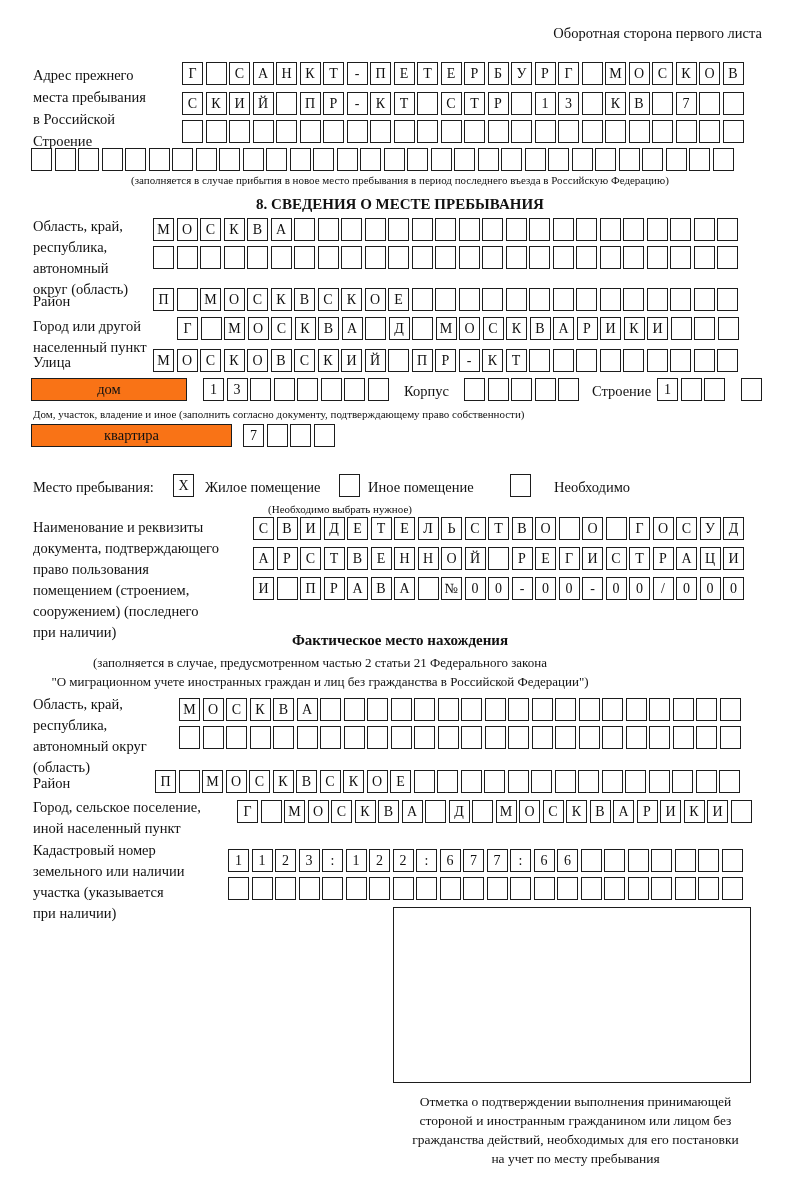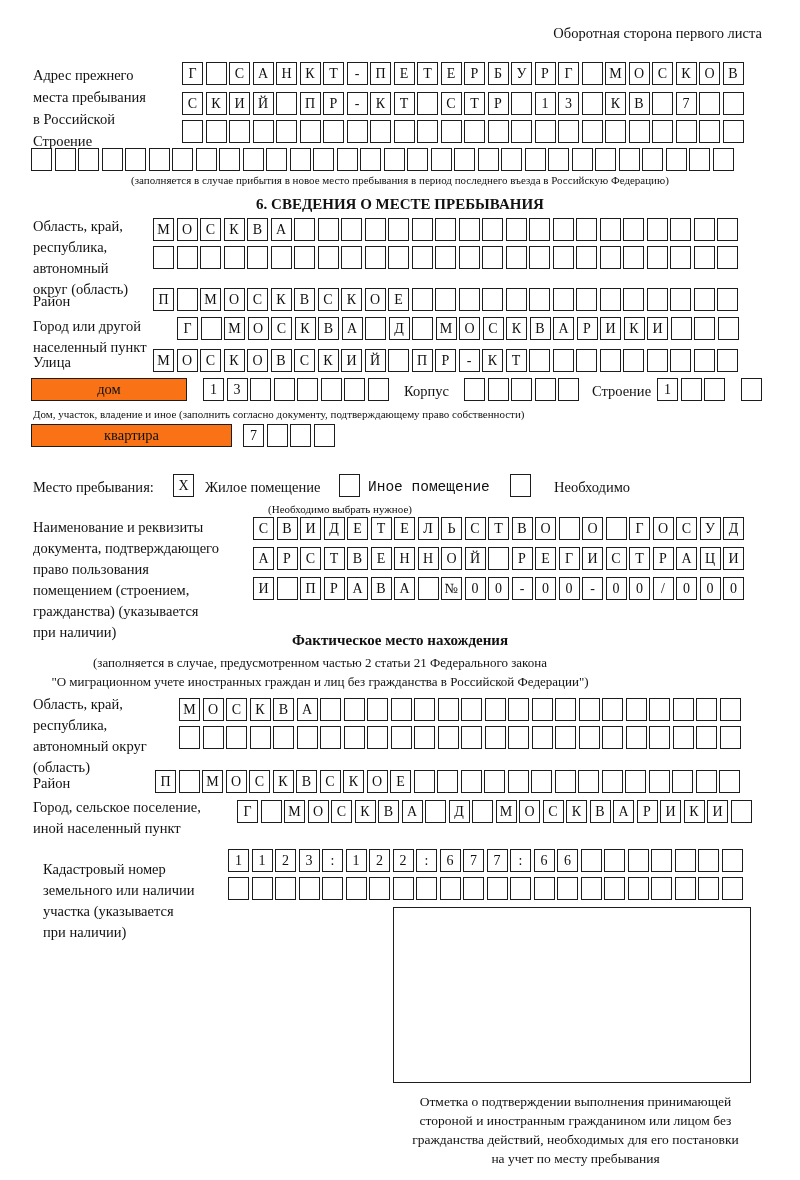--- a/index.html
+++ b/index.html
@@ -152,21 +152,21 @@
       <span class="bx"></span>
       <span class="bx"></span>
       <span class="bx"></span>
       <span class="bx"></span>
       <span class="bx"></span>
       <span class="bx"></span>
       <span class="bx"></span>
     </div>
   <div class="cap center" style="top:172px;">(заполняется в случае прибытия в новое место пребывания в период последнего въезда в Российскую Федерацию)</div>
 
-  <div class="ttl" style="top:196px;">6. СВЕДЕНИЯ О МЕСТЕ ПРЕБЫВАНИЯ</div>
+  <div class="ttl" style="top:196px;">8. СВЕДЕНИЯ О МЕСТЕ ПРЕБЫВАНИЯ</div>
 
   <div class="lbl" style="left:33px;top:216px;">
     <div>Область, край,</div>
     <div>республика,</div>
     <div>автономный</div>
     <div>округ (область)</div>
   </div>
   <div class="row" style="left:153px;top:218px;">
       <span class="bx">М</span>
       <span class="bx">О</span>
@@ -346,31 +346,31 @@
       <span class="bx">7</span>
       <span class="bx"></span>
       <span class="bx"></span>
       <span class="bx"></span>
     </div>
 
   <div class="lbl" style="left:33px;top:477px;">Место пребывания:</div>
   <span class="bx cb" style="left:173px;top:474px;">X</span>
   <div class="lbl" style="left:205px;top:477px;">Жилое помещение</div>
   <span class="bx cb" style="left:339px;top:474px;"></span>
-  <div class="lbl" style="left:368px;top:477px;font-family:Liberation Mono, monospace;">Иное помещение</div>
+  <div class="lbl" style="left:368px;top:477px;">Иное помещение</div>
   <span class="bx cb" style="left:510px;top:474px;"></span>
   <div class="lbl" style="left:554px;top:477px;">Необходимо</div>
   <div class="cap" style="left:180px;top:501px;width:320px;text-align:center;">(Необходимо выбрать нужное)</div>
 
   <div class="lbl" style="left:33px;top:517px;width:200px;">
     <div>Наименование и реквизиты</div>
     <div>документа, подтверждающего</div>
     <div>право пользования</div>
     <div>помещением (строением,</div>
-    <div>гражданства) (указывается</div>
+    <div>сооружением) (последнего</div>
     <div>при наличии)</div>
   </div>
   <div class="row" style="left:253px;top:517px;">
       <span class="bx">С</span>
       <span class="bx">В</span>
       <span class="bx">И</span>
       <span class="bx">Д</span>
       <span class="bx">Е</span>
       <span class="bx">Т</span>
       <span class="bx">Е</span>
@@ -552,21 +552,21 @@
       <span class="bx">К</span>
       <span class="bx">В</span>
       <span class="bx">А</span>
       <span class="bx">Р</span>
       <span class="bx">И</span>
       <span class="bx">К</span>
       <span class="bx">И</span>
       <span class="bx"></span>
     </div>
 
-  <div class="lbl" style="left:43px;top:840px;margin-top:19px;">
+  <div class="lbl" style="left:33px;top:840px;">
     <div>Кадастровый номер</div>
     <div>земельного или наличии</div>
     <div>участка (указывается</div>
     <div>при наличии)</div>
   </div>
   <div class="row" style="left:228px;top:849px;">
       <span class="bx">1</span>
       <span class="bx">1</span>
       <span class="bx">2</span>
       <span class="bx">3</span>

